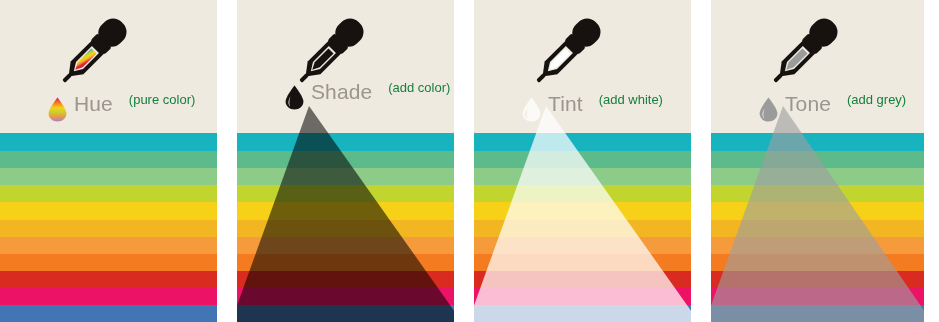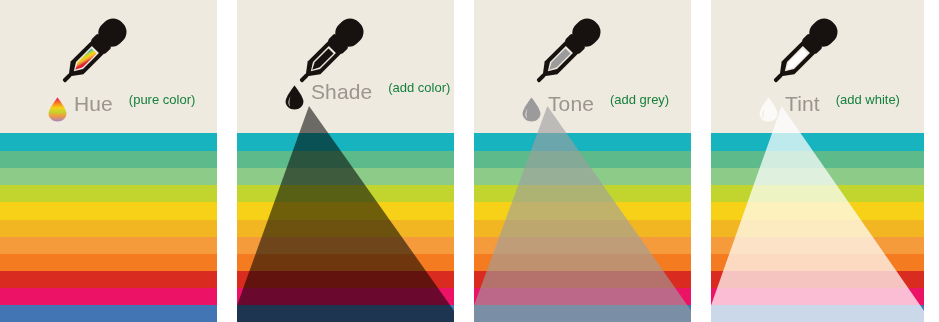--- a/index.html
+++ b/index.html
@@ -132,20 +132,61 @@
         <div class="stripe" style="background: rgb(140, 203, 136); height: 17px;"></div>
         <div class="stripe" style="background: rgb(194, 213, 46); height: 17px;"></div>
         <div class="stripe" style="background: rgb(247, 209, 23); height: 18px;"></div>
         <div class="stripe" style="background: rgb(242, 182, 35); height: 17px;"></div>
         <div class="stripe" style="background: rgb(245, 155, 60); height: 17px;"></div>
         <div class="stripe" style="background: rgb(244, 123, 32); height: 17px;"></div>
         <div class="stripe" style="background: rgb(217, 43, 31); height: 17px;"></div>
         <div class="stripe" style="background: rgb(236, 18, 102); height: 17px;"></div>
         <div class="stripe" style="background: rgb(65, 117, 180); height: 17px;"></div>
       </div>
+      <svg class="cone" viewBox="0 0 217 322" preserveAspectRatio="none">
+    <polygon points="72,106 225,322 -6,322" fill="#ffffff" opacity="0.72"></polygon>
+  </svg>
+      <div class="dropper" style="left: 48px; top: 8px;">
+        <svg width="92" height="86" viewBox="0 0 92 86">
+    <defs></defs>
+    <g transform="rotate(-45 46 43)">
+      <rect x="58" y="30" width="28" height="26" rx="12" fill="#17120f"></rect>
+      <rect x="51" y="33" width="10" height="20" rx="2" fill="#17120f"></rect>
+      <path d="M10 43 L22 34 L52 34 L52 52 L22 52 Z" fill="#17120f"></path>
+      <path d="M17.5 43 L25.5 38 L48 38 L48 48 L25.5 48 Z" fill="#efeae0"></path>
+      <path d="M19.5 43 L26.5 39.4 L46 39.4 L46 46.6 L26.5 46.6 Z" fill="#ffffff"></path>
+      <rect x="3" y="41" width="10" height="4" rx="1.6" fill="#17120f"></rect>
+    </g>
+  </svg>
+      </div>
+      <div class="labelrow" style="left: 48px; top: 92px;">
+        <span class="droplet"><svg width="19" height="25" viewBox="0 0 19 25">
+    <defs></defs>
+    <path d="M9.5 0.6 C9.5 0.6 18.4 11.6 18.4 16.6 C18.4 21.2 14.4 24.6 9.5 24.6 C4.6 24.6 0.6 21.2 0.6 16.6 C0.6 11.6 9.5 0.6 9.5 0.6 Z" fill="#fbfaf6"></path>
+    <path d="M5.4 11.5 C4.0 14.0 3.3 16.0 3.4 18.0 C3.5 19.6 4.2 20.8 5.1 21.5 C4.0 19.2 4.2 15.6 5.4 11.5 Z" fill="#e6e1d6" opacity="0.85"></path>
+  </svg></span>
+        <span class="title">Tint</span>
+        <span class="sub">(add white)</span>
+      </div>
+    </div>
+    <div class="panel">
+      <div class="header"></div>
+      <div class="stripes">
+        <div class="stripe" style="background: rgb(23, 179, 191); height: 18px;"></div>
+        <div class="stripe" style="background: rgb(93, 186, 139); height: 17px;"></div>
+        <div class="stripe" style="background: rgb(140, 203, 136); height: 17px;"></div>
+        <div class="stripe" style="background: rgb(194, 213, 46); height: 17px;"></div>
+        <div class="stripe" style="background: rgb(247, 209, 23); height: 18px;"></div>
+        <div class="stripe" style="background: rgb(242, 182, 35); height: 17px;"></div>
+        <div class="stripe" style="background: rgb(245, 155, 60); height: 17px;"></div>
+        <div class="stripe" style="background: rgb(244, 123, 32); height: 17px;"></div>
+        <div class="stripe" style="background: rgb(217, 43, 31); height: 17px;"></div>
+        <div class="stripe" style="background: rgb(236, 18, 102); height: 17px;"></div>
+        <div class="stripe" style="background: rgb(65, 117, 180); height: 17px;"></div>
+      </div>
       <svg class="cone" viewBox="0 0 213 322" preserveAspectRatio="none">
     <polygon points="72,106 221,322 -6,322" fill="#9e9e9e" opacity="0.62"></polygon>
   </svg>
       <div class="dropper" style="left: 48px; top: 8px;">
         <svg width="92" height="86" viewBox="0 0 92 86">
     <defs></defs>
     <g transform="rotate(-45 46 43)">
       <rect x="58" y="30" width="28" height="26" rx="12" fill="#17120f"></rect>
       <rect x="51" y="33" width="10" height="20" rx="2" fill="#17120f"></rect>
       <path d="M10 43 L22 34 L52 34 L52 52 L22 52 Z" fill="#17120f"></path>
@@ -156,56 +197,15 @@
   </svg>
       </div>
       <div class="labelrow" style="left: 48px; top: 92px;">
         <span class="droplet"><svg width="19" height="25" viewBox="0 0 19 25">
     <defs></defs>
     <path d="M9.5 0.6 C9.5 0.6 18.4 11.6 18.4 16.6 C18.4 21.2 14.4 24.6 9.5 24.6 C4.6 24.6 0.6 21.2 0.6 16.6 C0.6 11.6 9.5 0.6 9.5 0.6 Z" fill="#9b9b9b"></path>
     <path d="M5.4 11.5 C4.0 14.0 3.3 16.0 3.4 18.0 C3.5 19.6 4.2 20.8 5.1 21.5 C4.0 19.2 4.2 15.6 5.4 11.5 Z" fill="#f4f1ea" opacity="0.85"></path>
   </svg></span>
         <span class="title">Tone</span>
         <span class="sub">(add grey)</span>
-      </div>
-    </div>
-    <div class="panel">
-      <div class="header"></div>
-      <div class="stripes">
-        <div class="stripe" style="background: rgb(23, 179, 191); height: 18px;"></div>
-        <div class="stripe" style="background: rgb(93, 186, 139); height: 17px;"></div>
-        <div class="stripe" style="background: rgb(140, 203, 136); height: 17px;"></div>
-        <div class="stripe" style="background: rgb(194, 213, 46); height: 17px;"></div>
-        <div class="stripe" style="background: rgb(247, 209, 23); height: 18px;"></div>
-        <div class="stripe" style="background: rgb(242, 182, 35); height: 17px;"></div>
-        <div class="stripe" style="background: rgb(245, 155, 60); height: 17px;"></div>
-        <div class="stripe" style="background: rgb(244, 123, 32); height: 17px;"></div>
-        <div class="stripe" style="background: rgb(217, 43, 31); height: 17px;"></div>
-        <div class="stripe" style="background: rgb(236, 18, 102); height: 17px;"></div>
-        <div class="stripe" style="background: rgb(65, 117, 180); height: 17px;"></div>
-      </div>
-      <svg class="cone" viewBox="0 0 217 322" preserveAspectRatio="none">
-    <polygon points="72,106 225,322 -6,322" fill="#ffffff" opacity="0.72"></polygon>
-  </svg>
-      <div class="dropper" style="left: 48px; top: 8px;">
-        <svg width="92" height="86" viewBox="0 0 92 86">
-    <defs></defs>
-    <g transform="rotate(-45 46 43)">
-      <rect x="58" y="30" width="28" height="26" rx="12" fill="#17120f"></rect>
-      <rect x="51" y="33" width="10" height="20" rx="2" fill="#17120f"></rect>
-      <path d="M10 43 L22 34 L52 34 L52 52 L22 52 Z" fill="#17120f"></path>
-      <path d="M17.5 43 L25.5 38 L48 38 L48 48 L25.5 48 Z" fill="#efeae0"></path>
-      <path d="M19.5 43 L26.5 39.4 L46 39.4 L46 46.6 L26.5 46.6 Z" fill="#ffffff"></path>
-      <rect x="3" y="41" width="10" height="4" rx="1.6" fill="#17120f"></rect>
-    </g>
-  </svg>
-      </div>
-      <div class="labelrow" style="left: 48px; top: 92px;">
-        <span class="droplet"><svg width="19" height="25" viewBox="0 0 19 25">
-    <defs></defs>
-    <path d="M9.5 0.6 C9.5 0.6 18.4 11.6 18.4 16.6 C18.4 21.2 14.4 24.6 9.5 24.6 C4.6 24.6 0.6 21.2 0.6 16.6 C0.6 11.6 9.5 0.6 9.5 0.6 Z" fill="#fbfaf6"></path>
-    <path d="M5.4 11.5 C4.0 14.0 3.3 16.0 3.4 18.0 C3.5 19.6 4.2 20.8 5.1 21.5 C4.0 19.2 4.2 15.6 5.4 11.5 Z" fill="#e6e1d6" opacity="0.85"></path>
-  </svg></span>
-        <span class="title">Tint</span>
-        <span class="sub">(add white)</span>
       </div>
     </div>
   </div>
 
 </body></html>

